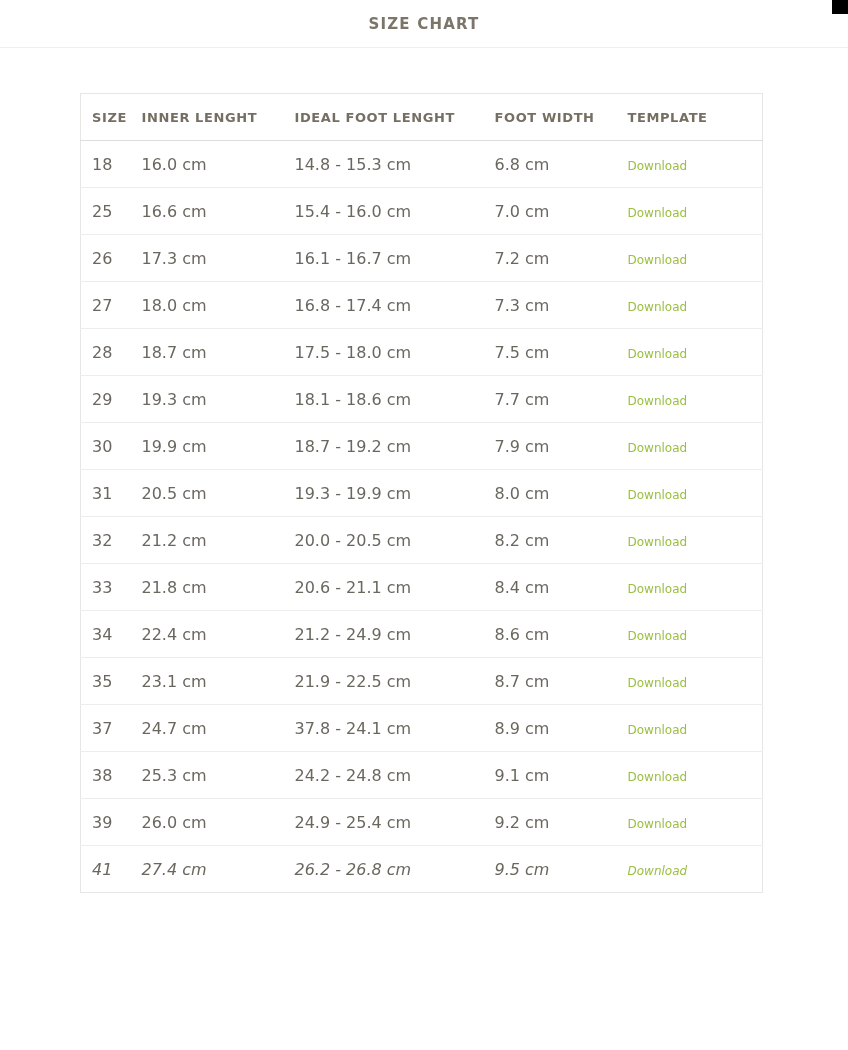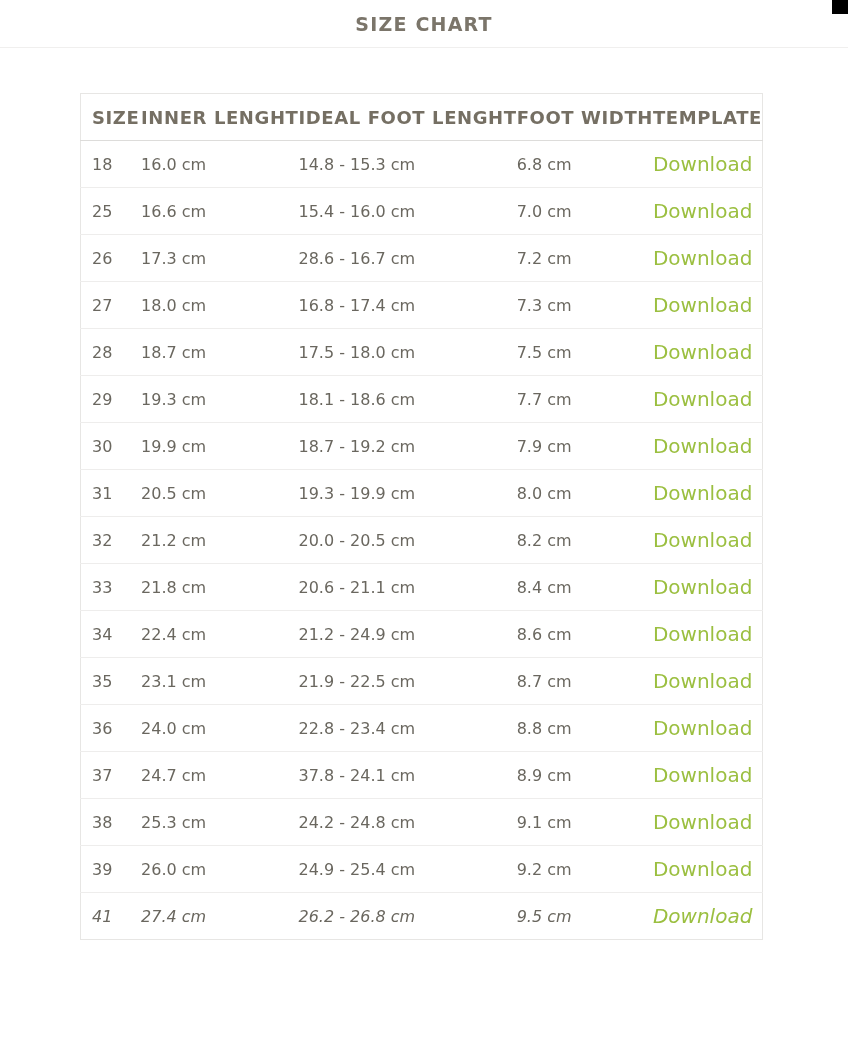--- a/index.html
+++ b/index.html
@@ -17,21 +17,21 @@
   }
   .title-bar {
     height: 48px;
     display: flex;
     align-items: center;
     justify-content: center;
     border-bottom: 1px solid #f0efee;
     background: #ffffff;
   }
   .page-title {
-    font-size: 19px;
+    font-size: 15px;
     font-weight: bold;
     letter-spacing: 1.2px;
     color: #7b756a;
   }
   .corner-box {
     position: absolute;
     top: 0;
     right: 0;
     width: 16px;
     height: 14px;
@@ -46,21 +46,21 @@
   table.size-chart {
     width: 100%;
     border-collapse: collapse;
     border: 1px solid #e7e6e4;
     background: #ffffff;
   }
   table.size-chart th {
     height: 47px;
     text-align: left;
     vertical-align: middle;
-    font-size: 18px;
+    font-size: 13px;
     font-weight: bold;
     letter-spacing: 0.6px;
     color: #756f63;
     border-bottom: 1px solid #dddcda;
     white-space: nowrap;
   }
   table.size-chart td {
     height: 47px;
     vertical-align: middle;
     font-size: 16px;
@@ -70,21 +70,21 @@
   }
   table.size-chart tr:last-child td { border-bottom: none; font-style: italic; }
   col.c-size  { width: 61px; }
   col.c-inner { width: 153px; }
   col.c-ideal { width: 200px; }
   col.c-width { width: 133px; }
   col.c-tpl   { width: auto; }
   .pad-first { padding-left: 11px; }
   a.download-link {
     text-decoration: none;
-    font-size: 20px;
+    font-size: 12px;
   }
 </style>
 </head>
 <body>
 
 <div class="page">
 
   <div class="title-bar">
     <div class="page-title" style="color: rgb(123, 117, 106);">SIZE CHART</div>
   </div>
@@ -120,21 +120,21 @@
           <tr>
             <td class="pad-first">25</td>
             <td>16.6 cm</td>
             <td>15.4 - 16.0 cm</td>
             <td>7.0 cm</td>
             <td><a href="#" class="download-link" style="color: rgb(155, 191, 64);">Download</a></td>
           </tr>
           <tr>
             <td class="pad-first">26</td>
             <td>17.3 cm</td>
-            <td>28.6 - 16.7 cm</td>
+            <td>16.1 - 16.7 cm</td>
             <td>7.2 cm</td>
             <td><a href="#" class="download-link" style="color: rgb(155, 191, 64);">Download</a></td>
           </tr>
           <tr>
             <td class="pad-first">27</td>
             <td>18.0 cm</td>
             <td>16.8 - 17.4 cm</td>
             <td>7.3 cm</td>
             <td><a href="#" class="download-link" style="color: rgb(155, 191, 64);">Download</a></td>
           </tr>
@@ -188,27 +188,20 @@
             <td><a href="#" class="download-link" style="color: rgb(155, 191, 64);">Download</a></td>
           </tr>
           <tr>
             <td class="pad-first">35</td>
             <td>23.1 cm</td>
             <td>21.9 - 22.5 cm</td>
             <td>8.7 cm</td>
             <td><a href="#" class="download-link" style="color: rgb(155, 191, 64);">Download</a></td>
           </tr>
           <tr>
-            <td class="pad-first">36</td>
-            <td>24.0 cm</td>
-            <td>22.8 - 23.4 cm</td>
-            <td>8.8 cm</td>
-            <td><a href="#" class="download-link" style="color: rgb(155, 191, 64);">Download</a></td>
-          </tr>
-          <tr>
             <td class="pad-first">37</td>
             <td>24.7 cm</td>
             <td>37.8 - 24.1 cm</td>
             <td>8.9 cm</td>
             <td><a href="#" class="download-link" style="color: rgb(155, 191, 64);">Download</a></td>
           </tr>
           <tr>
             <td class="pad-first">38</td>
             <td>25.3 cm</td>
             <td>24.2 - 24.8 cm</td>

